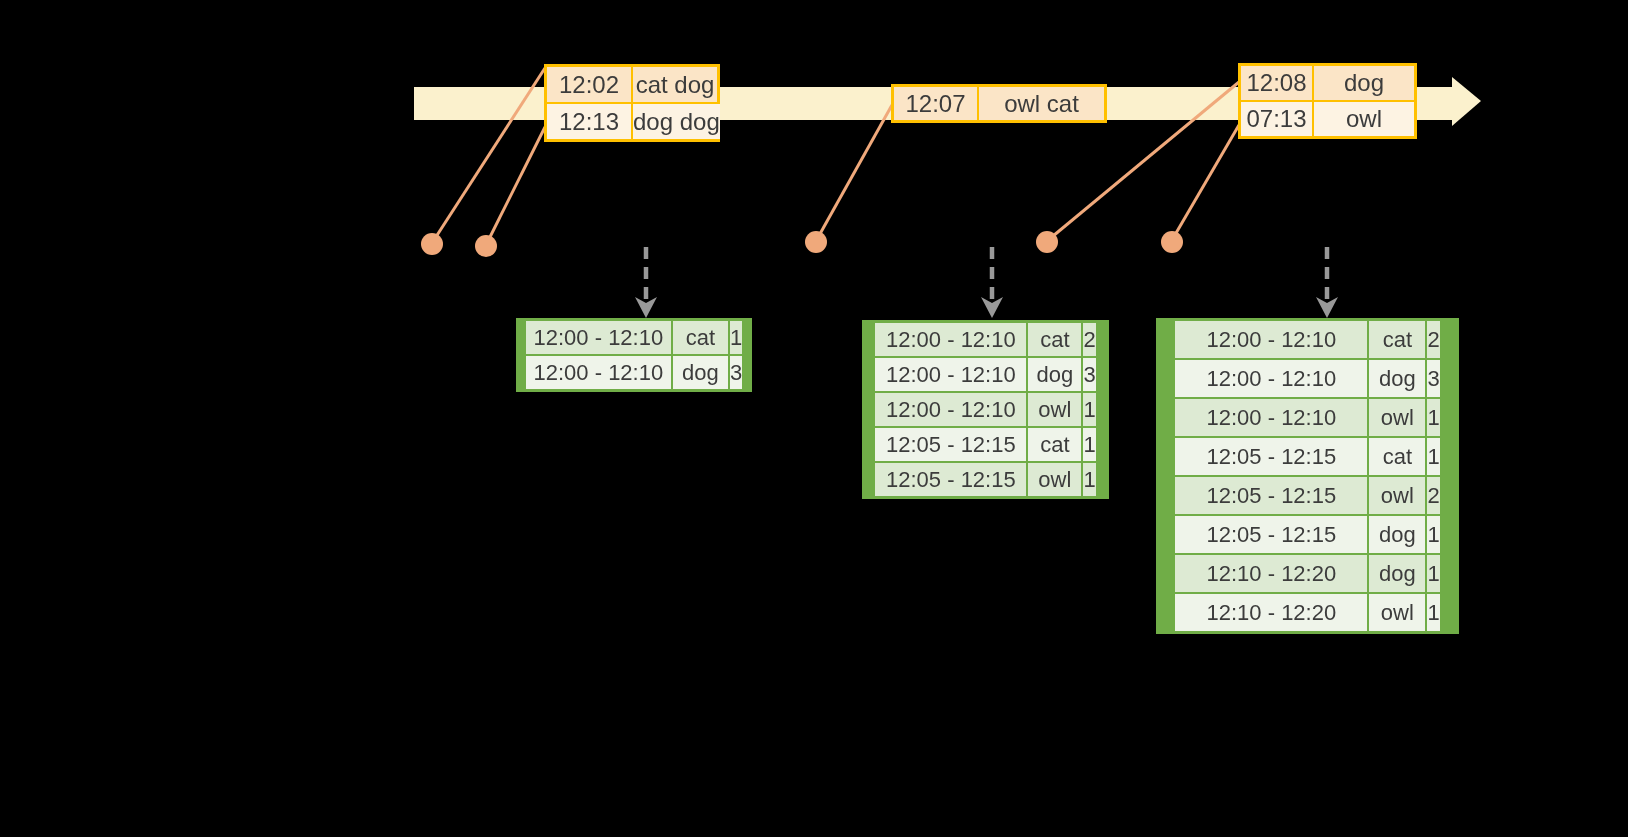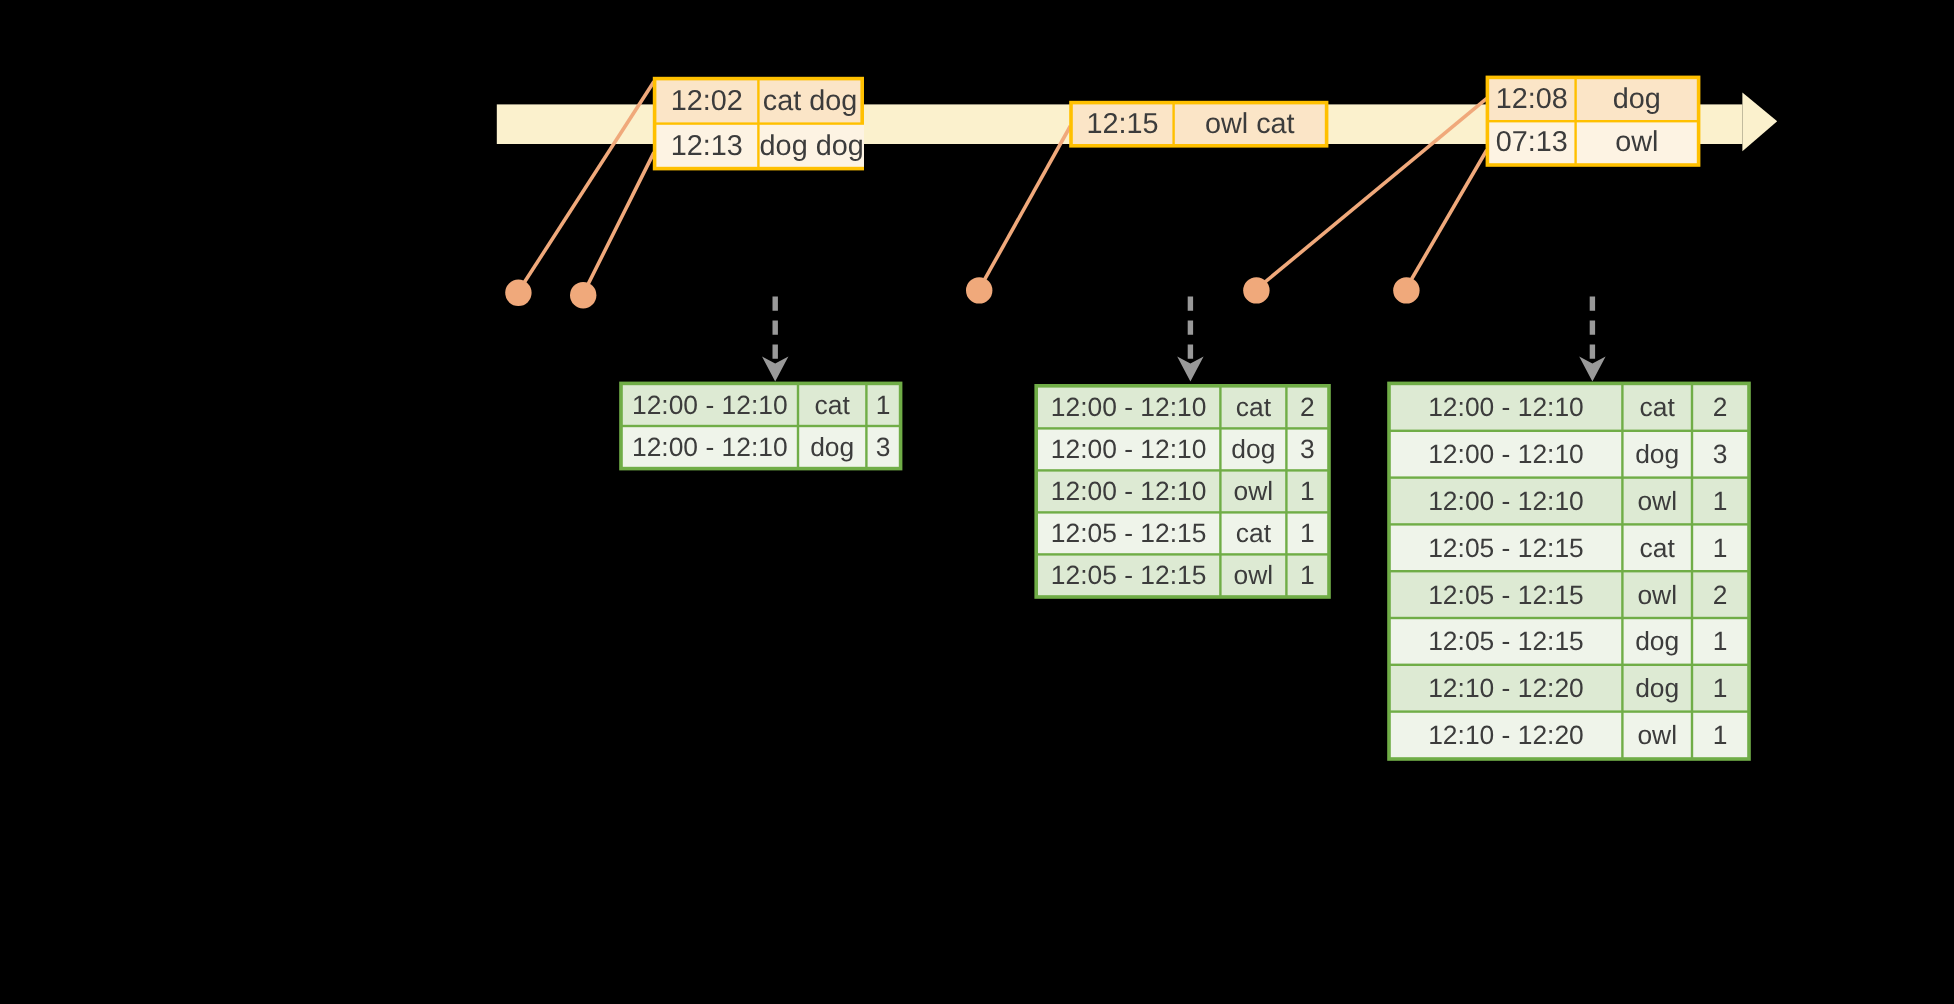--- a/index.html
+++ b/index.html
@@ -13,21 +13,21 @@
   }
   .gfx{position:absolute;left:0;top:0;z-index:1;}
   .band{fill:var(--band,#FBF1CD);}
   .salmon-line{stroke:var(--salmon,#F0A97B);stroke-width:3;}
   .salmon-dot{fill:var(--salmon,#F0A97B);}
   .trigger-shaft{stroke:var(--gray-arrow,#999999);stroke-width:4.5;stroke-dasharray:12 8;fill:none;}
   .trigger-head{fill:var(--gray-arrow,#999999);}
 
   .dtable{position:absolute;z-index:2;display:flex;flex-direction:column;gap:2px;padding:3px;box-sizing:border-box;}
   .etable{background:var(--gold-border,#FFC000);}
-  .rtable{background:var(--green-border,#70AD47);}
+  .rtable{background:var(--green-border,#70AD47);align-items:center;}
   .trow{display:grid;gap:2px;}
   .tcell{display:flex;align-items:center;justify-content:center;white-space:nowrap;color:var(--text,#3C3C3C);}
   .etable .tcell{font-size:24px;}
   .rtable .tcell{font-size:22px;}
   .etable .trow:nth-child(odd) .tcell{background:var(--event-row-dark,#FBE5C7);}
   .etable .trow:nth-child(even) .tcell{background:var(--event-row-light,#FDF3E3);}
   .rtable .trow:nth-child(odd) .tcell{background:var(--result-row-dark,#DDEAD3);}
   .rtable .trow:nth-child(even) .tcell{background:var(--result-row-light,#EFF4EA);}
 
   .ev1{left:520px;top:64px;width:176px;}
@@ -79,21 +79,21 @@
         <div class="tcell">12:02</div>
         <div class="tcell">cat dog</div>
       </div>
       <div class="trow">
         <div class="tcell">12:13</div>
         <div class="tcell">dog dog</div>
       </div>
     </div>
   <div class="dtable etable ev2">
       <div class="trow">
-        <div class="tcell">12:15</div>
+        <div class="tcell">12:07</div>
         <div class="tcell">owl cat</div>
       </div>
     </div>
   <div class="dtable etable ev3">
       <div class="trow">
         <div class="tcell">12:08</div>
         <div class="tcell">dog</div>
       </div>
       <div class="trow">
         <div class="tcell">07:13</div>

